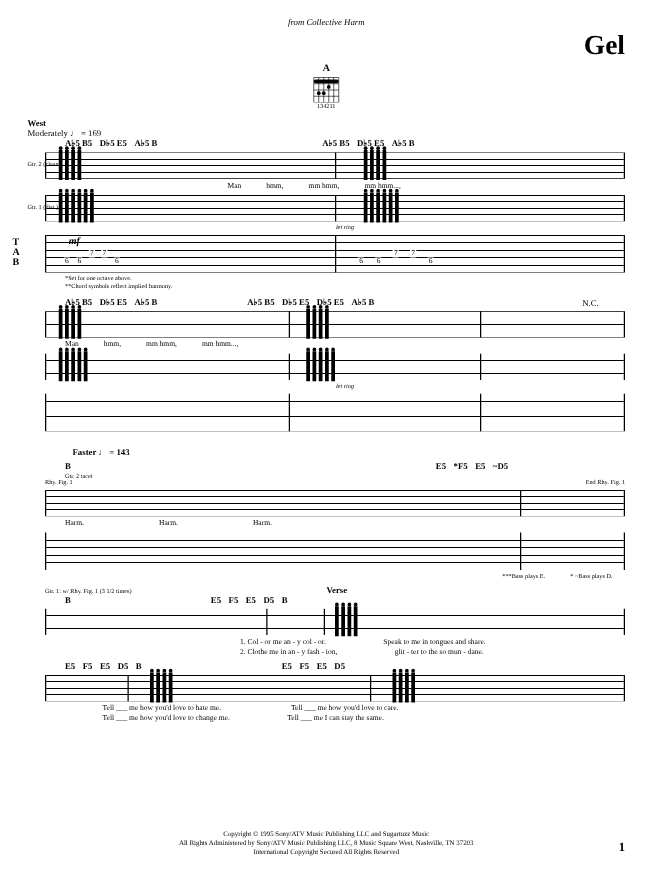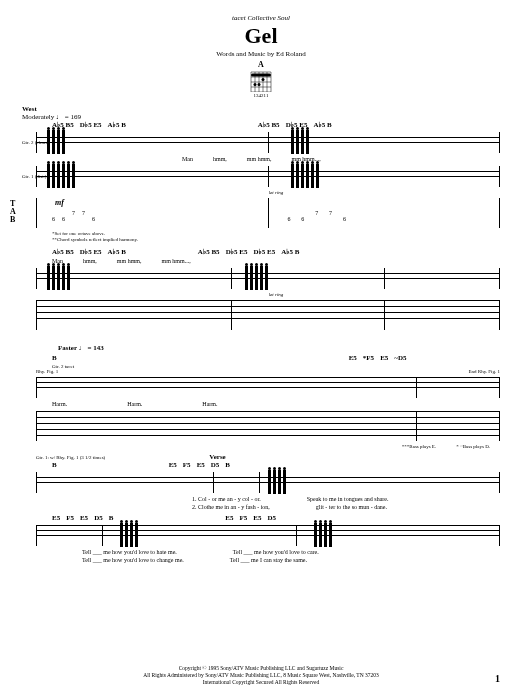--- a/index.html
+++ b/index.html
@@ -23,20 +23,21 @@
     margin-bottom: 4px;
   }
   .from {
     font-size: 7px;
     font-style: italic;
   }
   .title {
     font-size: 22px;
     font-weight: bold;
     margin: 1px 0;
+    text-align: right;
   }
   .credits {
     font-size: 7px;
     margin-bottom: 2px;
   }
   .chord-dg {
     display: inline-block;
   }
   .chord-dg svg {
     display: block;
@@ -188,23 +189,22 @@
     right: 20px;
     top: -10px;
   }
 </style>
 </head>
 <body>
 
 <div class="page">
 
   <div class="header">
-    <div class="from">tacet Collective Soul</div>
+    <div class="from">from Collective Harm</div>
     <div class="title">Gel</div>
-    <div class="credits">Words and Music by Ed Roland</div>
     <div class="chord-dg">
       <div class="chord-label">A</div>
       <svg width="28" height="22" viewBox="0 0 28 22">
         <g stroke="#000" stroke-width="0.5" fill="none">
           <line x1="4" y1="2" x2="24" y2="2"></line>
           <line x1="4" y1="7" x2="24" y2="7"></line>
           <line x1="4" y1="12" x2="24" y2="12"></line>
           <line x1="4" y1="17" x2="24" y2="17"></line>
           <line x1="4" y1="22" x2="24" y2="22"></line>
           <line x1="4" y1="2" x2="4" y2="22"></line>
@@ -310,20 +310,37 @@
   <div class="chord-row" style="margin-top:6px">
     <span>A♭5 B5</span>
     <span>D♭5 E5</span>
     <span>A♭5 B</span>
     <span style="width:60px"></span>
     <span>A♭5 B5</span>
     <span>D♭5 E5</span>
     <span>D♭5 E5</span>
     <span>A♭5 B</span>
   </div>
+  <div class="staff five" style="position:relative">
+    <span class="nc">N.C.</span>
+    <div class="barline" style="left:42%"></div>
+    <div class="barline" style="left:75%"></div>
+    <div class="noteblock" style="left:10px">
+        <div class="stem"></div>
+        <div class="stem"></div>
+        <div class="stem"></div>
+        <div class="stem"></div>
+      </div>
+    <div class="noteblock" style="left:45%">
+        <div class="stem"></div>
+        <div class="stem"></div>
+        <div class="stem"></div>
+        <div class="stem"></div>
+      </div>
+  </div>
   <div class="lyrics">
     <span>Man</span>
       <span>hmm,</span>
       <span>mm hmm,</span>
       <span>mm hmm...,</span>
   </div>
   <div class="staff five">
     <div class="barline" style="left:42%"></div>
     <div class="barline" style="left:75%"></div>
     <div class="noteblock" style="left:10px">
@@ -372,21 +389,21 @@
       <span>Harm.</span>
   </div>
   <div class="tab-staff">
     <div class="barline" style="left:82%"></div>
   </div>
   <div style="display:flex;justify-content:flex-end;gap:20px;font-size:5px;margin-right:10px">
     <span>***Bass plays E.</span>
     <span>* ~Bass plays D.</span>
   </div>
 
-  <div style="display:flex;gap:68px;margin-top:4px;align-items:baseline">
+  <div style="display:flex;gap:120px;margin-top:4px;align-items:baseline">
     <span class="footnote" style="margin-left:14px">Gtr. 1: w/ Rhy. Fig. 1 (3 1/2 times)</span>
     <span class="section-label">Verse</span>
   </div>
   <div class="chord-row">
     <span>B</span>
     <span style="width:100px"></span>
     <span>E5</span>
     <span>F5</span>
     <span>E5</span>
     <span>D5</span>

